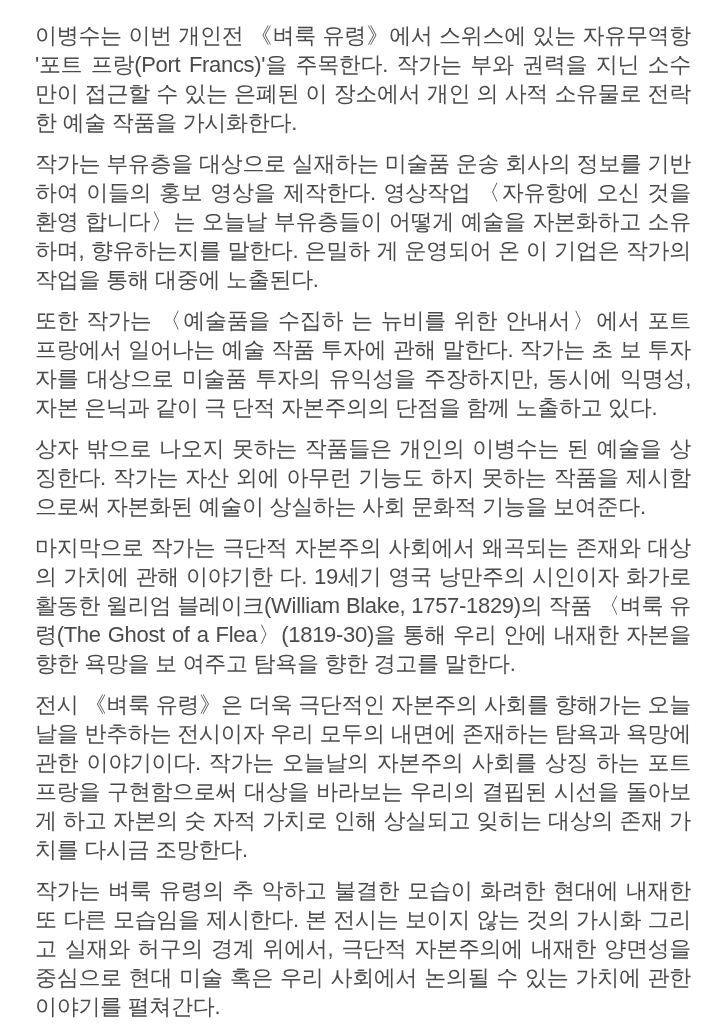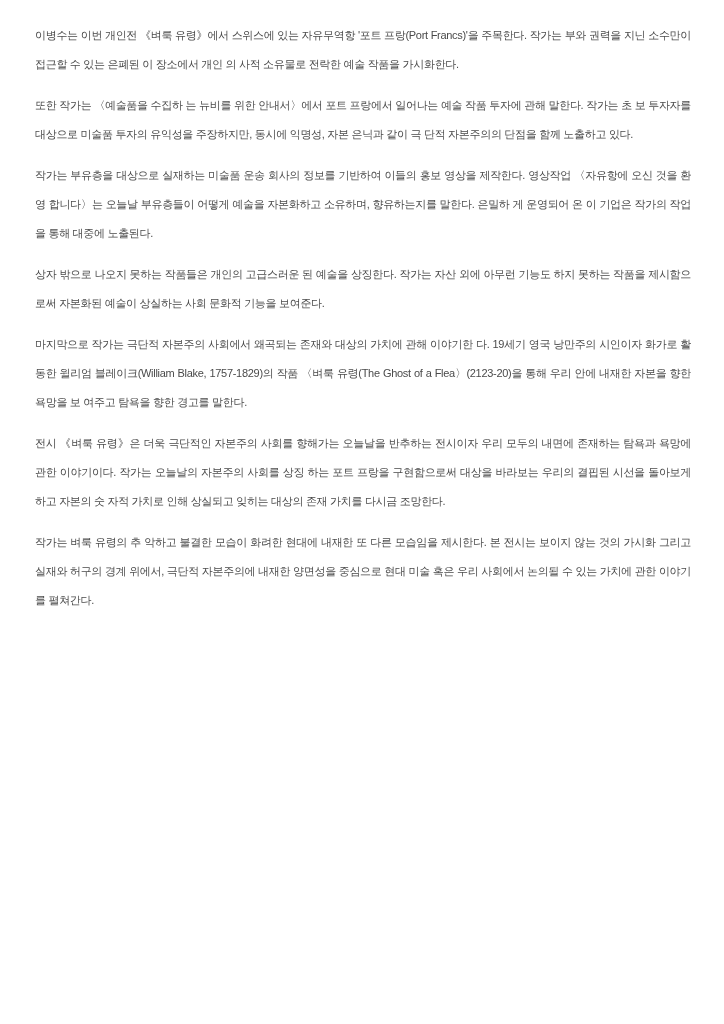--- a/index.html
+++ b/index.html
@@ -14,35 +14,35 @@
     background: var(--page-bg, #ffffff);
     font-family: "Liberation Sans", "DejaVu Sans", sans-serif;
   }
   .page {
     width: 724px;
     min-height: 1024px;
     padding: 21px 33px 40px 35px;
   }
   .paragraph {
     margin: 0 0 12px 0;
-    font-size: 11px;
+    font-size: 22px;
     line-height: 29px;
     letter-spacing: -0.3px;
     color: var(--text-color, #4a4a4a);
     text-align: justify;
     word-break: break-all;
   }
   .paragraph:last-child {
     margin-bottom: 0;
   }
 </style>
 </head>
 <body>
 
 <article class="page">
   <p class="paragraph">이병수는 이번 개인전 《벼룩 유령》에서 스위스에 있는 자유무역항 '포트 프랑(Port Francs)'을 주목한다. 작가는 부와 권력을 지닌 소수만이 접근할 수 있는 은폐된 이 장소에서 개인 의 사적 소유물로 전락한 예술 작품을 가시화한다.</p>
+  <p class="paragraph">작가는 부유층을 대상으로 실재하는 미술품 운송 회사의 정보를 기반하여 이들의 홍보 영상을 제작한다. 영상작업 〈자유항에 오신 것을 환영 합니다〉는 오늘날 부유층들이 어떻게 예술을 자본화하고 소유하며, 향유하는지를 말한다. 은밀하 게 운영되어 온 이 기업은 작가의 작업을 통해 대중에 노출된다.</p>
   <p class="paragraph">또한 작가는 〈예술품을 수집하 는 뉴비를 위한 안내서〉에서 포트 프랑에서 일어나는 예술 작품 투자에 관해 말한다. 작가는 초 보 투자자를 대상으로 미술품 투자의 유익성을 주장하지만, 동시에 익명성, 자본 은닉과 같이 극 단적 자본주의의 단점을 함께 노출하고 있다.</p>
-  <p class="paragraph">작가는 부유층을 대상으로 실재하는 미술품 운송 회사의 정보를 기반하여 이들의 홍보 영상을 제작한다. 영상작업 〈자유항에 오신 것을 환영 합니다〉는 오늘날 부유층들이 어떻게 예술을 자본화하고 소유하며, 향유하는지를 말한다. 은밀하 게 운영되어 온 이 기업은 작가의 작업을 통해 대중에 노출된다.</p>
-  <p class="paragraph">상자 밖으로 나오지 못하는 작품들은 개인의 고급스러운 된 예술을 상징한다. 작가는 자산 외에 아무런 기능도 하지 못하는 작품을 제시함으로써 자본화된 예술이 상실하는 사회 문화적 기능을 보여준다.</p>
-  <p class="paragraph">마지막으로 작가는 극단적 자본주의 사회에서 왜곡되는 존재와 대상의 가치에 관해 이야기한 다. 19세기 영국 낭만주의 시인이자 화가로 활동한 윌리엄 블레이크(William Blake, 1757-1829)의 작품 〈벼룩 유령(The Ghost of a Flea〉(2123-20)을 통해 우리 안에 내재한 자본을 향한 욕망을 보 여주고 탐욕을 향한 경고를 말한다.</p>
+  <p class="paragraph">상자 밖으로 나오지 못하는 작품들은 개인의 이병수는 된 예술을 상징한다. 작가는 자산 외에 아무런 기능도 하지 못하는 작품을 제시함으로써 자본화된 예술이 상실하는 사회 문화적 기능을 보여준다.</p>
+  <p class="paragraph">마지막으로 작가는 극단적 자본주의 사회에서 왜곡되는 존재와 대상의 가치에 관해 이야기한 다. 19세기 영국 낭만주의 시인이자 화가로 활동한 윌리엄 블레이크(William Blake, 1757-1829)의 작품 〈벼룩 유령(The Ghost of a Flea〉(1819-30)을 통해 우리 안에 내재한 자본을 향한 욕망을 보 여주고 탐욕을 향한 경고를 말한다.</p>
   <p class="paragraph">전시 《벼룩 유령》은 더욱 극단적인 자본주의 사회를 향해가는 오늘날을 반추하는 전시이자 우리 모두의 내면에 존재하는 탐욕과 욕망에 관한 이야기이다. 작가는 오늘날의 자본주의 사회를 상징 하는 포트 프랑을 구현함으로써 대상을 바라보는 우리의 결핍된 시선을 돌아보게 하고 자본의 숫 자적 가치로 인해 상실되고 잊히는 대상의 존재 가치를 다시금 조망한다.</p>
   <p class="paragraph">작가는 벼룩 유령의 추 악하고 불결한 모습이 화려한 현대에 내재한 또 다른 모습임을 제시한다. 본 전시는 보이지 않는 것의 가시화 그리고 실재와 허구의 경계 위에서, 극단적 자본주의에 내재한 양면성을 중심으로 현대 미술 혹은 우리 사회에서 논의될 수 있는 가치에 관한 이야기를 펼쳐간다.</p>
 </article>
 
 </body></html>

